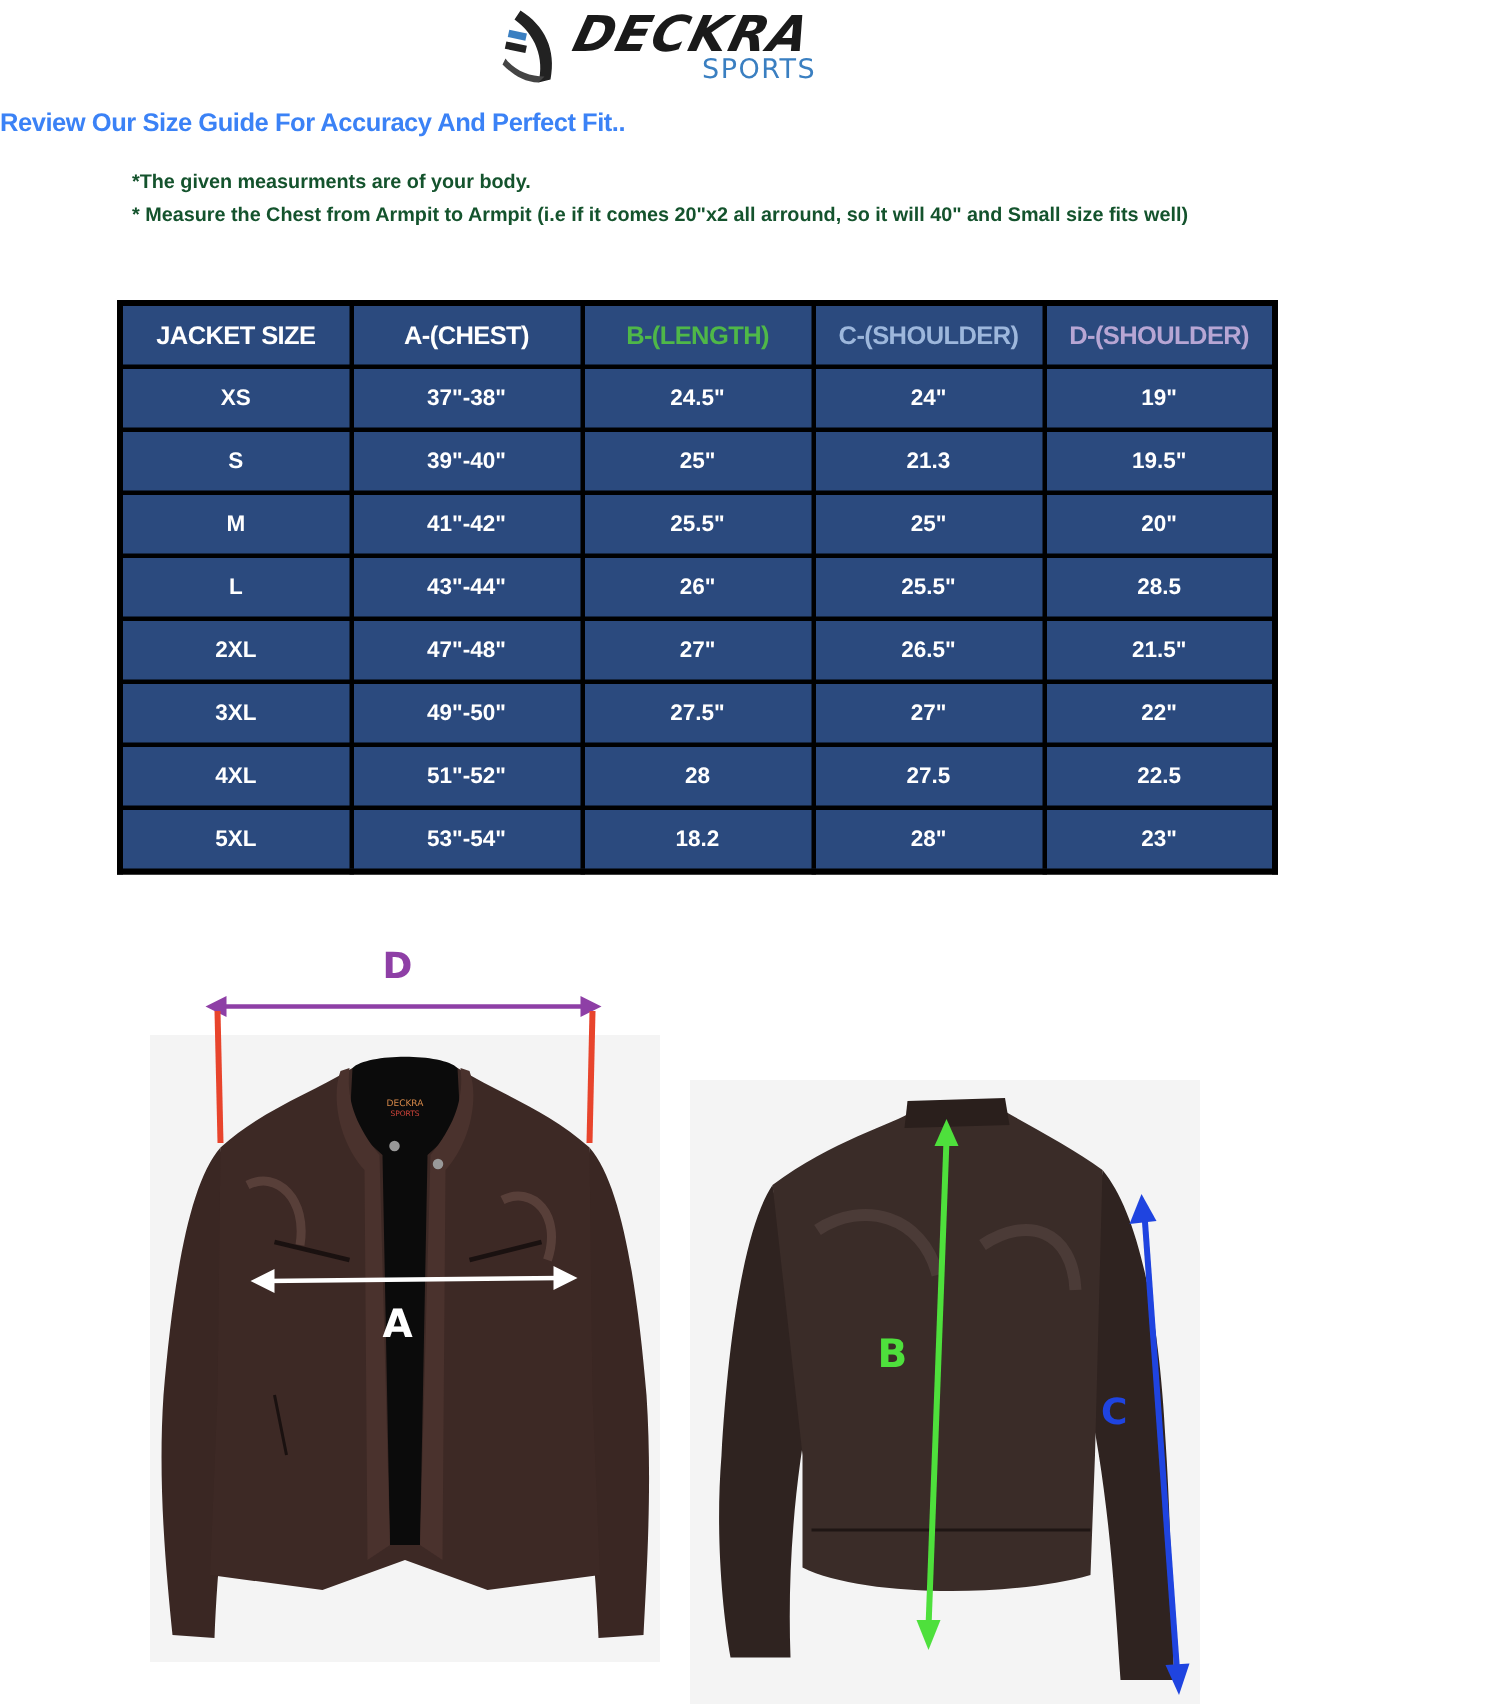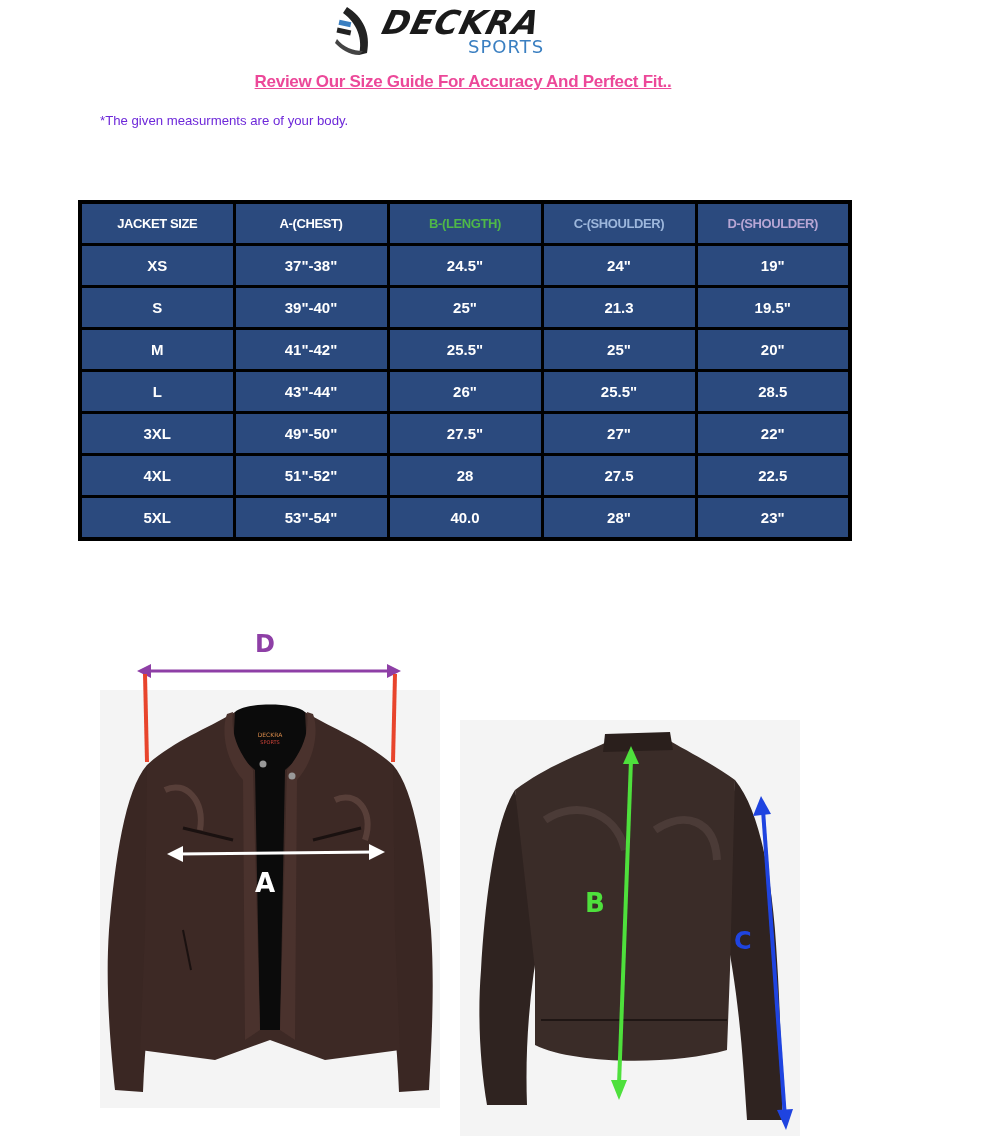--- a/index.html
+++ b/index.html
@@ -8,33 +8,33 @@
 
   
   .logo { position: absolute; left: 333px; top: 3px; width: 240px; height: 56px; }
   .logo-mark { position: absolute; left: 0; top: 2px; width: 44px; height: 52px; }
   .logo-word { position: absolute; left: 50px; top: 2px; font-family: "DejaVu Sans", sans-serif;
                font-weight: bold; font-style: italic; font-size: 33px; letter-spacing: 1px;
                color: #1a1a1a; transform: skewX(-14deg); line-height: 36px; }
   .logo-sub { position: absolute; left: 135px; top: 34px; font-family: "DejaVu Sans", sans-serif;
               font-size: 18px; letter-spacing: 1px; color: #3a7fc1; line-height: 20px; }
 
-  .title { position: absolute; left: 0; width: 926px; top: 72px; text-align: center;
-           font-weight: bold; font-size: 17px; color: #ec4899; letter-spacing: -0.3px; text-decoration: underline; }
+  .title { position: absolute; left: 0; width: 926px; top: 72px; 
+           font-weight: bold; font-size: 17px; color: #3b82f6; letter-spacing: -0.3px; }
 
-  .notes { position: absolute; left: 100px; top: 110px; margin: 0; padding: 0; list-style: none;
-           font-size: 13.2px; color: #6d28d9; }
+  .notes { position: absolute; left: 88px; top: 110px; margin: 0; padding: 0; list-style: none;
+           font-size: 13.2px; color: #14532d; font-weight: bold; }
   .notes li { line-height: 21.5px; white-space: nowrap; }
 
   
   .size-table { position: absolute; left: 78px; top: 200px; width: 774px;
                 border-collapse: collapse; background: #000; border: 4px solid #000; }
   .size-table th, .size-table td { background: #2b4a7e; border: 3px solid #000;
                 text-align: center; font-weight: bold; color: #ffffff; padding: 0; }
-  .size-table th { height: 39px; font-size: 13px; letter-spacing: -0.4px; }
+  .size-table th { height: 39px; font-size: 17px; letter-spacing: -0.4px; }
   .size-table td { height: 39px; font-size: 15px; }
   .col-b { color: #4fb848 !important; }
   .col-c { color: #9db7dc !important; }
   .col-d { color: #b7a6d4 !important; }
 
   
   .photo { position: absolute; }
   .photo svg { display: block; }
   .label { position: absolute; font-family: "DejaVu Sans", sans-serif; font-weight: bold; }
 </style>
@@ -49,20 +49,21 @@
     <path d="M4 34 C10 42 20 46 30 46 L26 50 C16 50 8 44 2 38 Z" fill="#444"></path>
   </svg>
   <div class="logo-word">DECKRA</div>
   <div class="logo-sub">SPORTS</div>
 </div>
 
 <div class="title">Review Our Size Guide For Accuracy And Perfect Fit..</div>
 
 <ul class="notes">
   <li>*The given measurments are of your body.</li>
+  <li>* Measure the Chest from Armpit to Armpit (i.e if it comes 20"x2 all arround, so it will 40" and Small size fits well)</li>
 </ul>
 
 <table class="size-table">
   <thead>
     <tr>
       <th style="width:20%">JACKET SIZE</th>
       <th style="width:20%">A-(CHEST)</th>
       <th style="width:20%" class="col-b">B-(LENGTH)</th>
       <th style="width:20%" class="col-c">C-(SHOULDER)</th>
       <th style="width:20%" class="col-d">D-(SHOULDER)</th>
@@ -91,37 +92,44 @@
         <td>20"</td>
       </tr>
       <tr>
         <td>L</td>
         <td>43"-44"</td>
         <td>26"</td>
         <td>25.5"</td>
         <td>28.5</td>
       </tr>
       <tr>
+        <td>2XL</td>
+        <td>47"-48"</td>
+        <td>27"</td>
+        <td>26.5"</td>
+        <td>21.5"</td>
+      </tr>
+      <tr>
         <td>3XL</td>
         <td>49"-50"</td>
         <td>27.5"</td>
         <td>27"</td>
         <td>22"</td>
       </tr>
       <tr>
         <td>4XL</td>
         <td>51"-52"</td>
         <td>28</td>
         <td>27.5</td>
         <td>22.5</td>
       </tr>
       <tr>
         <td>5XL</td>
         <td>53"-54"</td>
-        <td>40.0</td>
+        <td>18.2</td>
         <td>28"</td>
         <td>23"</td>
       </tr>
     </tbody>
 </table>
 
 <div class="photo" style="left:95px; top:630px; width:350px; height:480px;">
   <svg width="350" height="480" viewBox="0 0 350 480">
     <rect x="5" y="60" width="340" height="418" fill="#f4f4f4"></rect>
 

